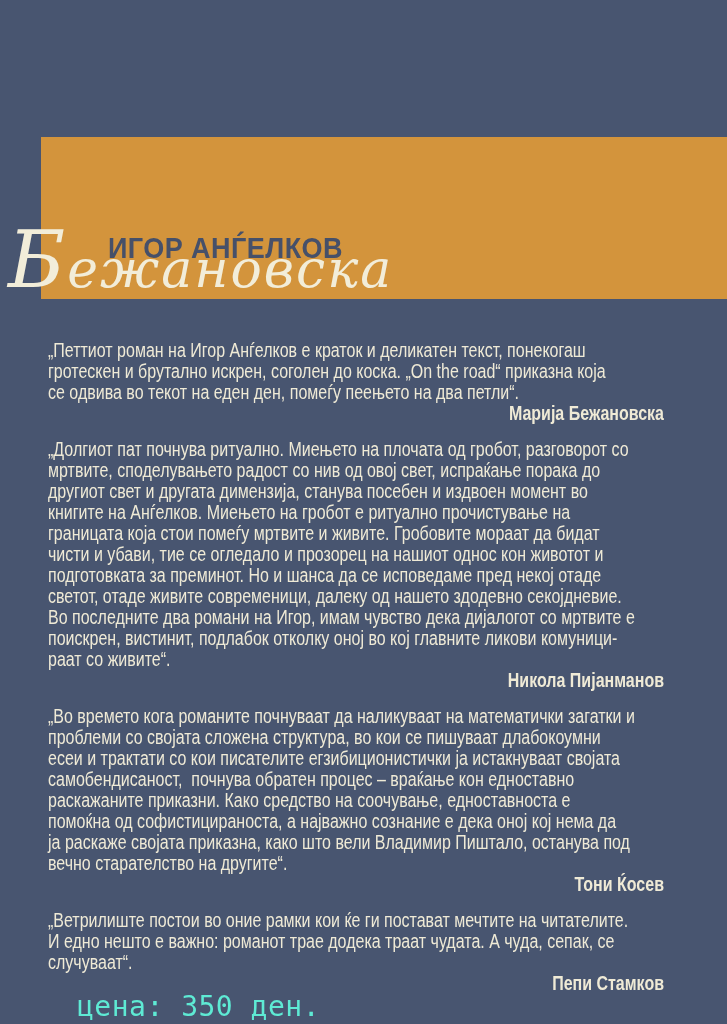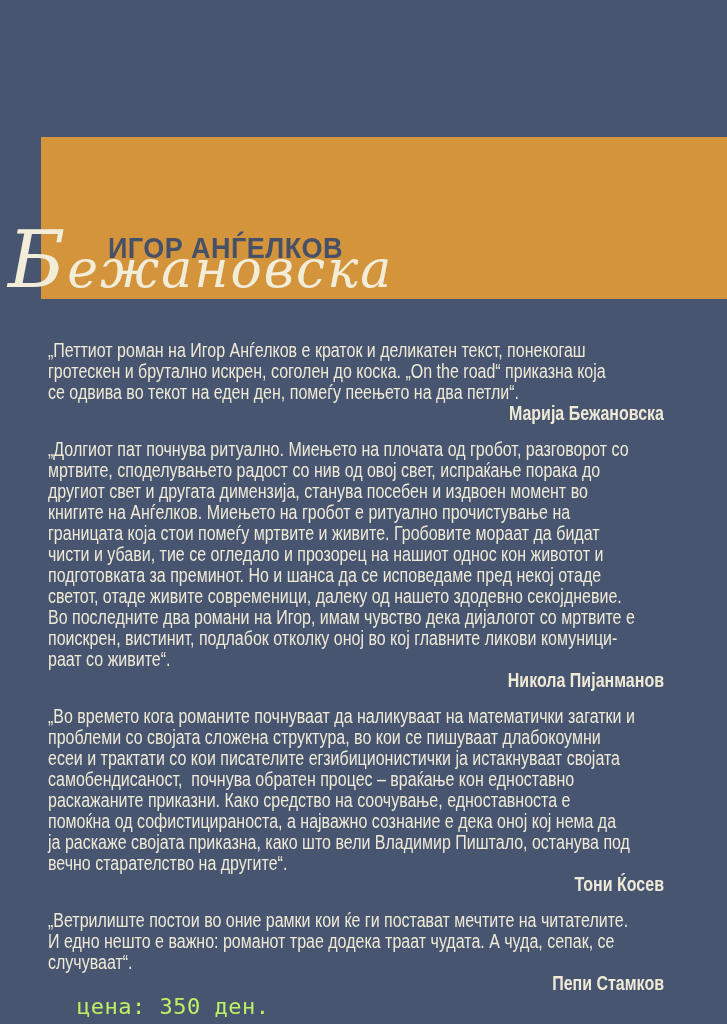--- a/index.html
+++ b/index.html
@@ -26,21 +26,21 @@
   .quotes{position:absolute;left:48px;top:340px;width:770px;
           transform:scaleX(.8);transform-origin:0 0;
           color:#EFEAD6;font-size:20px;line-height:21px;}
   .quote{margin:0 0 15px 0;}
   .quote-text{white-space:pre;}
   .quote-attrib{font-weight:bold;text-align:right;width:770px;}
 
   
   .price{position:absolute;left:77px;top:994px;
          font-family:"DejaVu Sans Mono",monospace;
-         font-size:22px;line-height:26px;letter-spacing:.5px;color:#bef264;white-space:nowrap;}
+         font-size:28px;line-height:26px;letter-spacing:.5px;color:#5eead4;white-space:nowrap;}
 </style>
 </head>
 <body>
 
 <div class="cover">
 
   <div class="band"></div>
 
   <div class="author">ИГОР АНЃЕЛКОВ</div>
 

